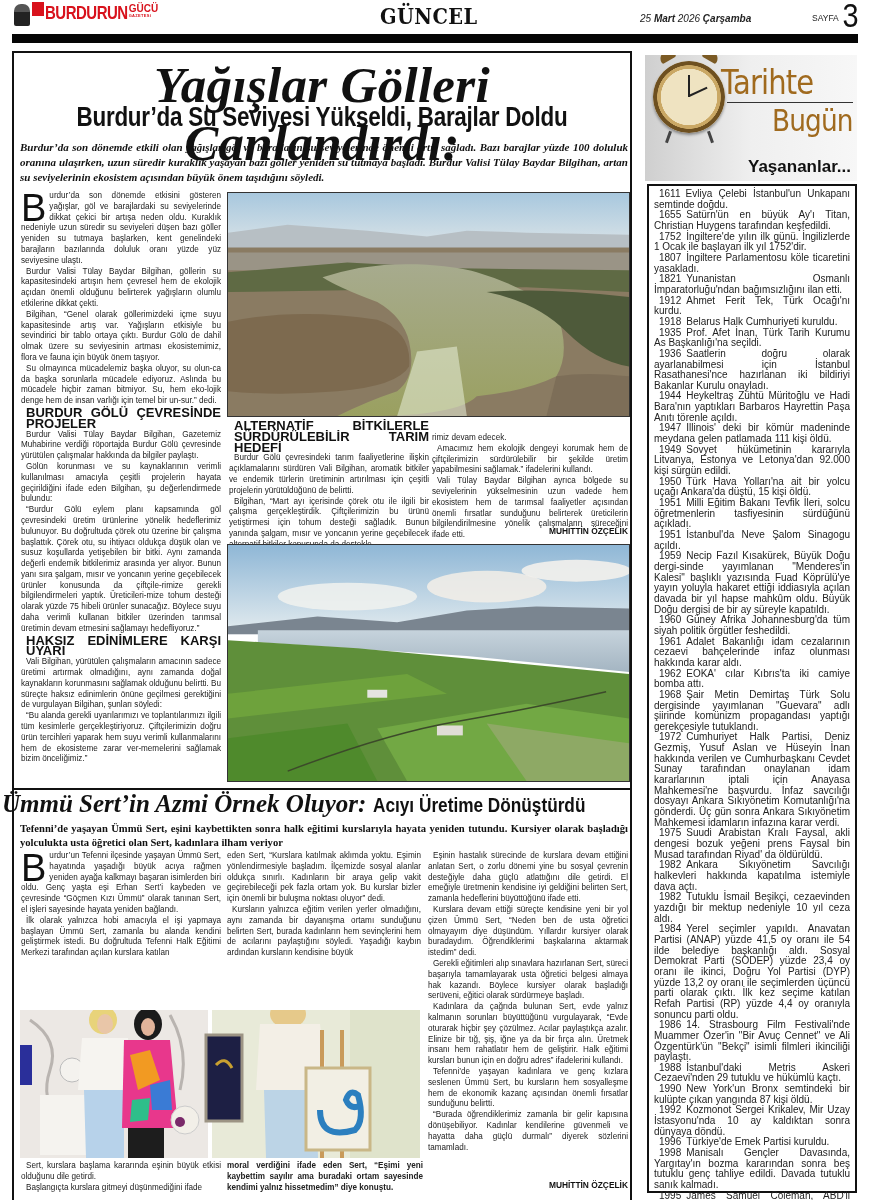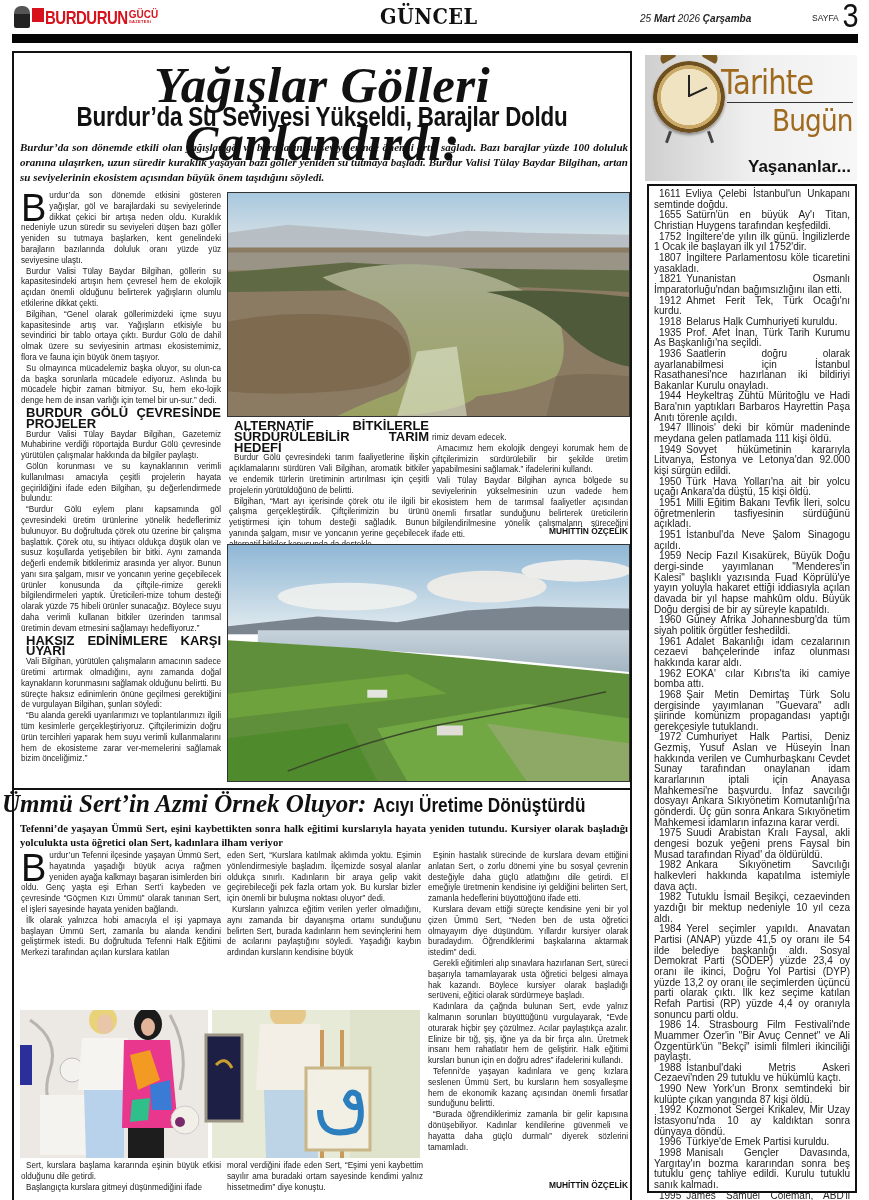--- a/index.html
+++ b/index.html
@@ -1,20 +1,20 @@
 <!DOCTYPE html>
 <html><head>
 <meta charset="utf-8">
 <style>
   html, body { margin: 0; padding: 0; background: #ffffff; }
   body { width: 869px; height: 1200px; position: relative; overflow: hidden; font-family: "Liberation Sans", sans-serif; color: #1a1a1a; }
   .abs { position: absolute; }
 
   
-  .logo { left: 14px; top: 4px; height: 26px; display: flex; align-items: center; }
+  .logo { left: 14px; top: 4px; height: 26px; display: flex; align-items: flex-start; }
   .logo-man { width: 16px; height: 22px; background: linear-gradient(180deg,#555 0 35%,#222 35%); border-radius: 7px 7px 2px 2px; margin-right: 2px; }
   .logo-flag { width: 12px; height: 14px; background: #d8121c; margin-right: 1px; position: relative; top: -2px; }
   .logo-main { font-family: "Liberation Sans", sans-serif; font-weight: 700; font-size: 15px; color: #d8121c; letter-spacing: -0.5px; transform: scaleY(1.25); }
   .logo-sub { display: flex; flex-direction: column; margin-left: 1px; line-height: 1; }
   .logo-sub .a { font-weight: 700; font-size: 10px; color: #d8121c; }
   .logo-sub .b { font-weight: 700; font-size: 4px; color: #d8121c; letter-spacing: 0.3px; }
   .section { left: 380px; top: 3px; font-family: "DejaVu Serif", serif; font-weight: 700; font-size: 22px; letter-spacing: 0.5px; color: #111; transform: scaleX(0.88); transform-origin: left; }
   .date { left: 640px; top: 13px; font-size: 10px; color: #222; font-style: italic; }
   .date b { font-weight: 700; }
   .sayfa { left: 812px; top: 13px; font-size: 8.5px; color: #222; }
@@ -235,21 +235,21 @@
     <rect x="320" y="20" width="4" height="128" fill="#c99a5a"></rect>
     <rect x="286" y="58" width="64" height="82" fill="#f2efe4" stroke="#c9b787" stroke-width="3"></rect>
     <path d="M300 100 Q300 130 335 120 Q345 110 338 85 Q330 78 326 90 Q330 100 340 96" stroke="#2b7fbf" stroke-width="6" fill="none"></path>
   </svg>
 </div>
 
 <div class="abs col" id="a2c1b" style="left:21px; top:1161px; width:200px;">
     <p>Sert, kurslara başlama kararında eşinin büyük etkisi olduğunu dile getirdi.</p>
     <p>Başlangıçta kurslara gitmeyi düşünmediğini ifade</p>
   </div>
-<div class="abs col" id="a2c2b" style="left:227px; top:1161px; width:196px;">
+<div class="abs col" id="a2c2b" style="left:227px; top:1161px; width:196px;font-weight:bold;">
     <p style="text-indent: 0px;">moral verdiğini ifade eden Sert, “Eşimi yeni kaybettim sayılır ama buradaki ortam sayesinde kendimi yalnız hissetmedim” diye konuştu.</p>
   </div>
 
 <div class="abs tb-banner">
   <div class="tb-clock">
     <span class="bell l"></span>
       <span class="bell r"></span>
     <span class="hand1"></span>
       <span class="hand2"></span>
     <span class="leg" style="left:14px; transform:rotate(20deg);"></span>
@@ -285,20 +285,20 @@
       <p><span class="yr">1972</span><span>Cumhuriyet Halk Partisi, Deniz Gezmiş, Yusuf Aslan ve Hüseyin İnan hakkında verilen ve Cumhurbaşkanı Cevdet Sunay tarafından onaylanan idam kararlarının iptali için Anayasa Mahkemesi'ne başvurdu. İnfaz savcılığı dosyayı Ankara Sıkıyönetim Komutanlığı'na gönderdi. Üç gün sonra Ankara Sıkıyönetim Mahkemesi idamların infazına karar verdi.</span></p>
       <p><span class="yr">1975</span><span>Suudi Arabistan Kralı Faysal, akli dengesi bozuk yeğeni prens Faysal bin Musad tarafından Riyad' da öldürüldü.</span></p>
       <p><span class="yr">1982</span><span>Ankara Sıkıyönetim Savcılığı halkevleri hakkında kapatılma istemiyle dava açtı.</span></p>
       <p><span class="yr">1982</span><span>Tutuklu İsmail Beşikçi, cezaevinden yazdığı bir mektup nedeniyle 10 yıl ceza aldı.</span></p>
       <p><span class="yr">1984</span><span>Yerel seçimler yapıldı. Anavatan Partisi (ANAP) yüzde 41,5 oy oranı ile 54 ilde belediye başkanlığı aldı. Sosyal Demokrat Parti (SODEP) yüzde 23,4 oy oranı ile ikinci, Doğru Yol Partisi (DYP) yüzde 13,2 oy oranı ile seçimlerden üçüncü parti olarak çıktı. İlk kez seçime katılan Refah Partisi (RP) yüzde 4,4 oy oranıyla sonuncu parti oldu.</span></p>
       <p><span class="yr">1986</span><span>14. Strasbourg Film Festivali'nde Muammer Özer'in "Bir Avuç Cennet" ve Ali Özgentürk'ün "Bekçi" isimli filmleri ikinciliği paylaştı.</span></p>
       <p><span class="yr">1988</span><span>İstanbul'daki Metris Askeri Cezaevi'nden 29 tutuklu ve hükümlü kaçtı.</span></p>
       <p><span class="yr">1990</span><span>New York'un Bronx semtindeki bir kulüpte çıkan yangında 87 kişi öldü.</span></p>
       <p><span class="yr">1992</span><span>Kozmonot Sergei Krikalev, Mir Uzay İstasyonu'nda 10 ay kaldıktan sonra dünyaya döndü.</span></p>
       <p><span class="yr">1996</span><span>Türkiye'de Emek Partisi kuruldu.</span></p>
-      <p><span class="yr">1998</span><span>Manisalı Gençler Davasında, Yargıtay'ın bozma kararından sonra beş tutuklu genç tahliye edildi. Kurulu tutuklu sanık kalmadı.</span></p>
+      <p><span class="yr">1998</span><span>Manisalı Gençler Davasında, Yargıtay'ın bozma kararından sonra beş tutuklu genç tahliye edildi. Davada tutuklu sanık kalmadı.</span></p>
       <p><span class="yr">1995</span><span>James Samuel Coleman, ABD'li sosyolog (d. 1926)</span></p>
       <p><span class="yr">2001</span><span>Tekin Siper, Türk tiyatro sanatçısı (d. 1941)</span></p>
       <p><span class="yr">2002</span><span>Esmeray, Türk oyuncu ve vokalist (d. 1949)</span></p>
       <p><span class="yr">2006</span><span>Richard Fleischer, ABD'li film yönetmeni (d. 1916)</span></p>
       <p><span class="yr">2007</span><span>Andranik Markaryan, Ermenistan başbakanı (d. 1951)</span><span class="tb-foot" style="margin-left: 18px;">HABER MERKEZİ</span></p>
     </div>
 </div>
 
 </body></html>

